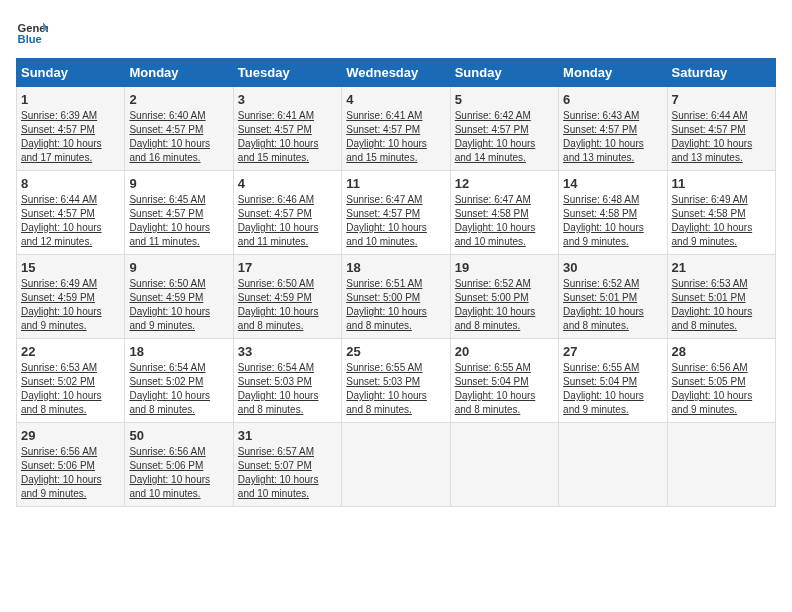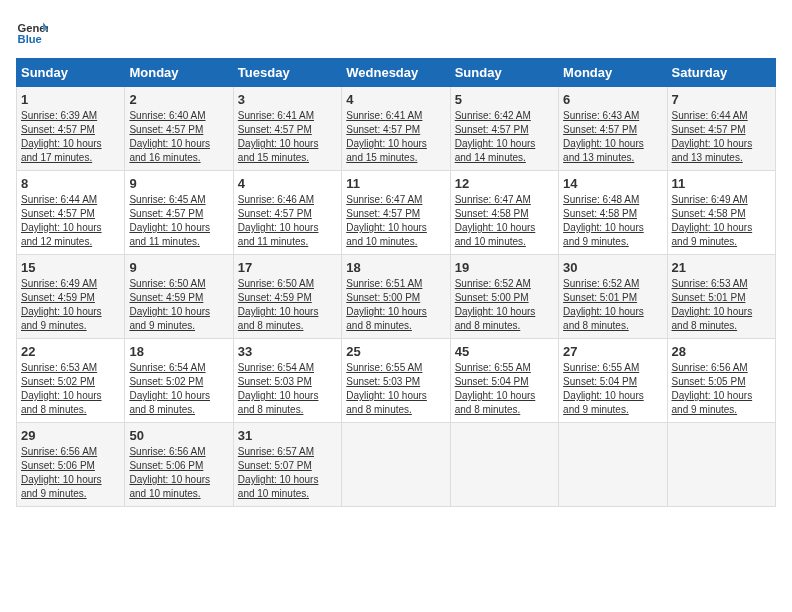--- a/index.html
+++ b/index.html
@@ -317,21 +317,21 @@
         </td>
         <td>
           <span class="day-num">25</span>
 <div class="day-info">
   Sunrise: 6:55 AM<br>
   Sunset: 5:03 PM<br>
   Daylight: 10 hours and 8 minutes.
 </div>
         </td>
         <td>
-          <span class="day-num">45</span>
+          <span class="day-num">20</span>
 <div class="day-info">
   Sunrise: 6:55 AM<br>
   Sunset: 5:04 PM<br>
   Daylight: 10 hours and 8 minutes.
 </div>
         </td>
         <td>
           <span class="day-num">27</span>
 <div class="day-info">
   Sunrise: 6:55 AM<br>

